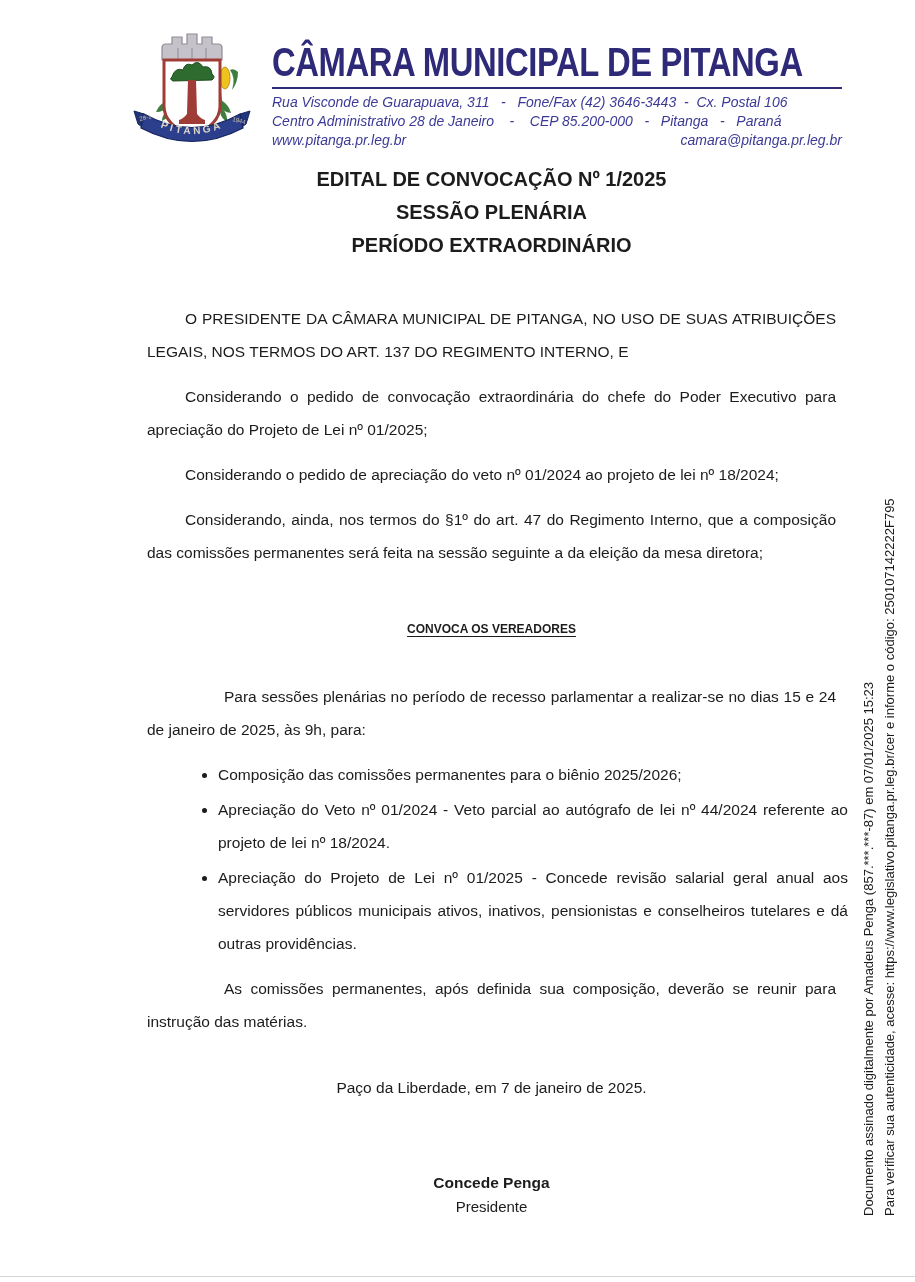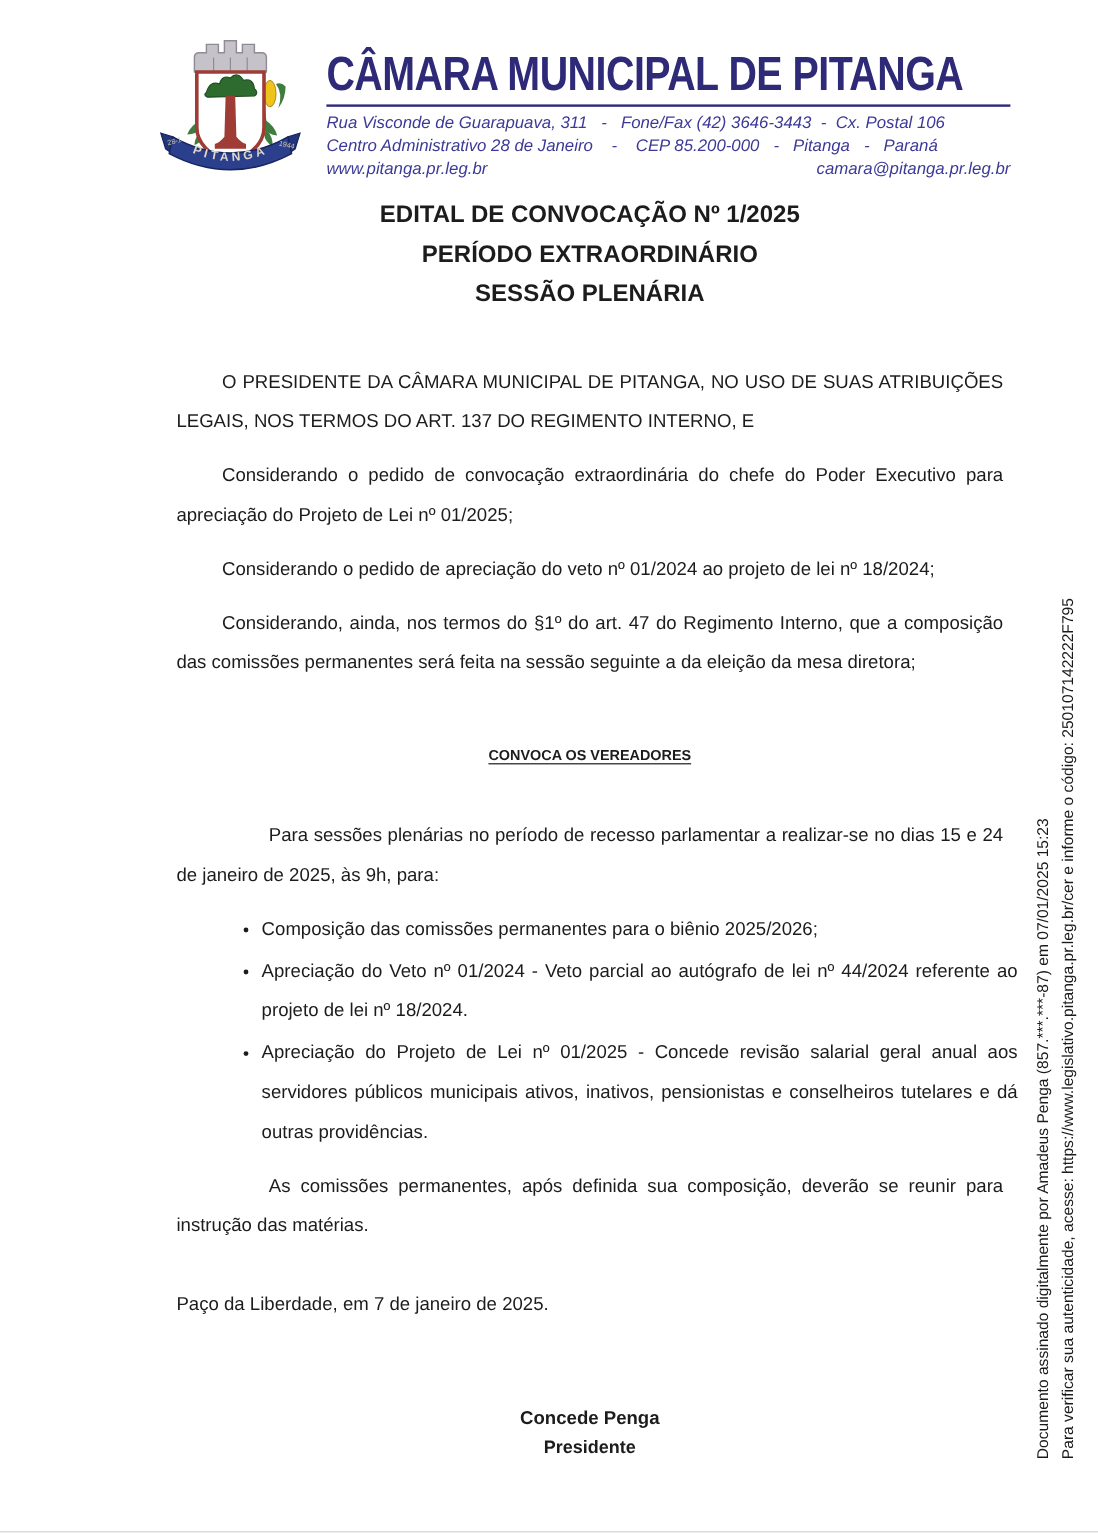--- a/index.html
+++ b/index.html
@@ -41,24 +41,24 @@
   .indent-sm{text-indent:38px;}
   .indent-lg{text-indent:77px;}
   .section-heading{
     margin:44px 0 0;text-align:center;
     font-size:12px;font-weight:bold;line-height:33px;
     text-decoration:underline;text-underline-offset:3px;
   }
   .intro{margin-top:34px !important;}
   .agenda-list{margin:0;padding-left:55px;}
   .agenda-list li{text-align:justify;margin-top:2px;margin-left:28px;}
-  .dateline{margin-top:33px !important;text-indent:0;}
+  .dateline{margin-top:33px !important;text-align:center;text-indent:0;}
   .signature{margin-top:67px;text-align:center;line-height:24px;}
   .sig-name{font-weight:bold;font-size:15.5px;}
-  .sig-role{font-size:15px;font-weight:bold;}
+  .sig-role{font-size:15px;}
   
   .vertical-note{
     position:absolute;left:858px;top:1216px;width:960px;
     transform:rotate(-90deg);transform-origin:0 0;
     font-size:13px;line-height:21px;color:#1a1a1a;
     white-space:nowrap;text-align:left;
   }
   .page-edge{position:absolute;left:0;right:0;top:1276px;border-top:1px solid #d4d4d4;}
 </style>
 </head>
@@ -121,22 +121,22 @@
       <div class="addr-row">
         <span>www.pitanga.pr.leg.br</span>
         <span>camara@pitanga.pr.leg.br</span>
       </div>
     </div>
   </div>
 
   <main class="doc">
     <div class="titles">
       <div>EDITAL DE CONVOCAÇÃO Nº 1/2025</div>
+      <div>SESSÃO PLENÁRIA</div>
       <div>PERÍODO EXTRAORDINÁRIO</div>
-      <div>SESSÃO PLENÁRIA</div>
     </div>
 
     <p class="indent-sm">O PRESIDENTE DA CÂMARA MUNICIPAL DE PITANGA, NO USO DE SUAS ATRIBUIÇÕES LEGAIS, NOS TERMOS DO ART. 137 DO REGIMENTO INTERNO, E</p>
     <p class="indent-sm">Considerando o pedido de convocação extraordinária do chefe do Poder Executivo para apreciação do Projeto de Lei nº 01/2025;</p>
     <p class="indent-sm">Considerando o pedido de apreciação do veto nº 01/2024 ao projeto de lei nº 18/2024;</p>
     <p class="indent-sm">Considerando, ainda, nos termos do §1º do art. 47 do Regimento Interno, que a composição das comissões permanentes será feita na sessão seguinte a da eleição da mesa diretora;</p>
 
     <h2 class="section-heading">CONVOCA OS VEREADORES</h2>
 
     <p class="indent-lg intro">Para sessões plenárias no período de recesso parlamentar a realizar-se no dias 15 e 24 de janeiro de 2025, às 9h,  para:</p>

